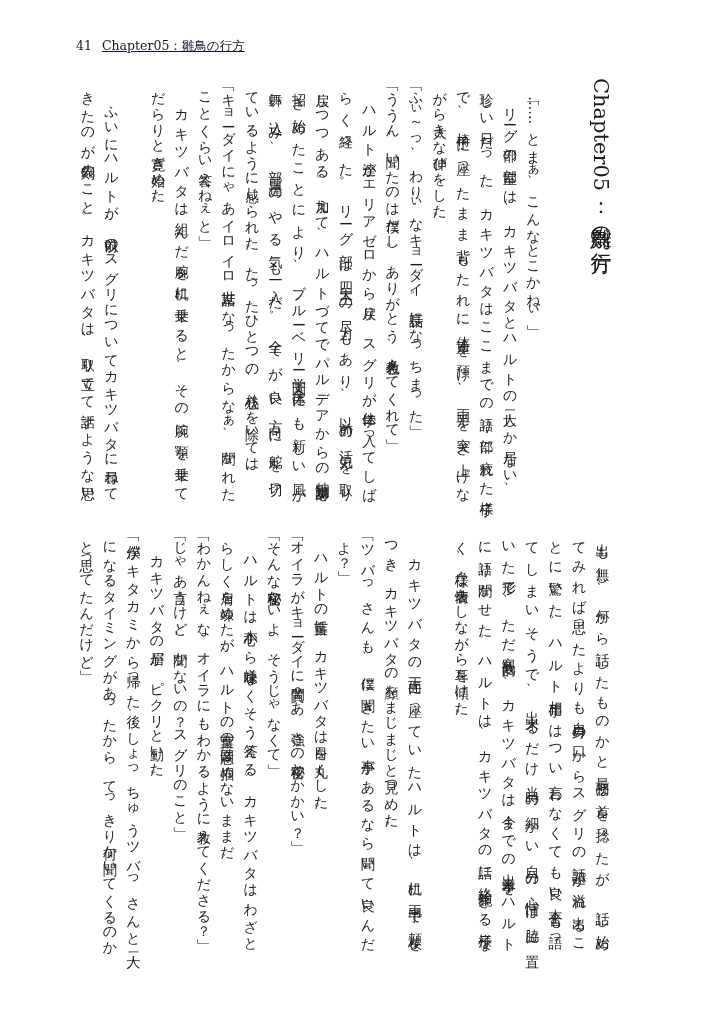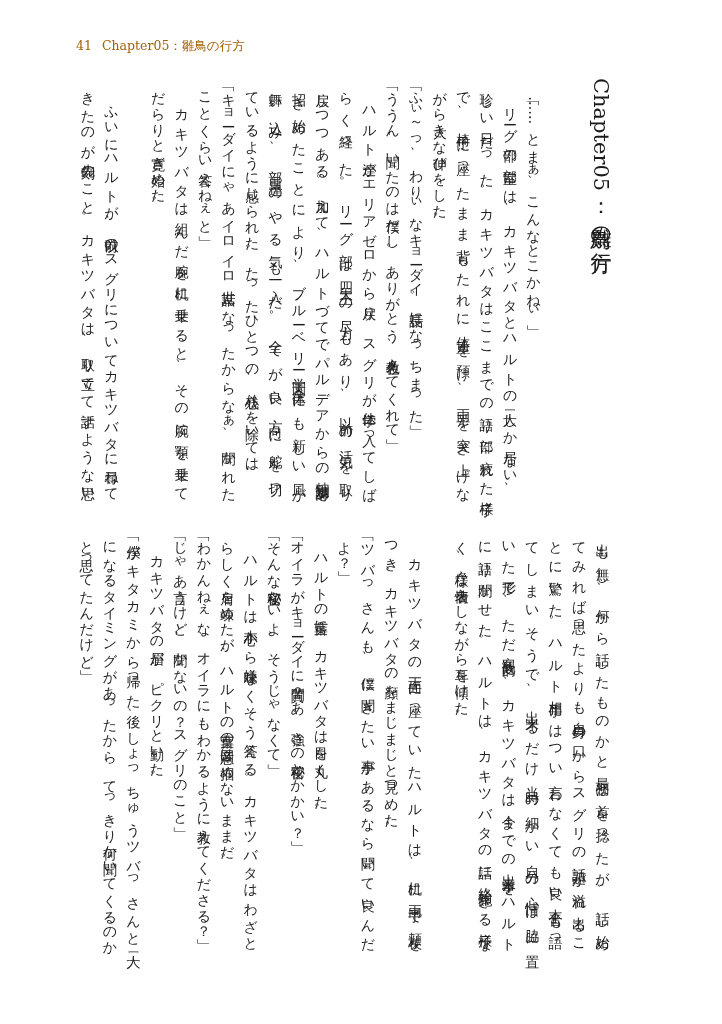--- a/index.html
+++ b/index.html
@@ -14,22 +14,23 @@
     overflow: hidden;
     color: #1e1e1e;
     font-family: "DejaVu Serif", "Liberation Serif", serif;
   }
   .running-header {
     position: absolute;
     top: 38px;
     left: 76px;
     font-size: 12.5px;
     line-height: 16px;
-    color: #a16207;
+    color: #0f172a;
     white-space: nowrap;
+    text-decoration: underline;
   }
   .running-header .page-no {
     display: inline-block;
     width: 26px;
   }
   .chapter-title {
     position: absolute;
     top: 78px;
     left: 586px;
     width: 30px;

